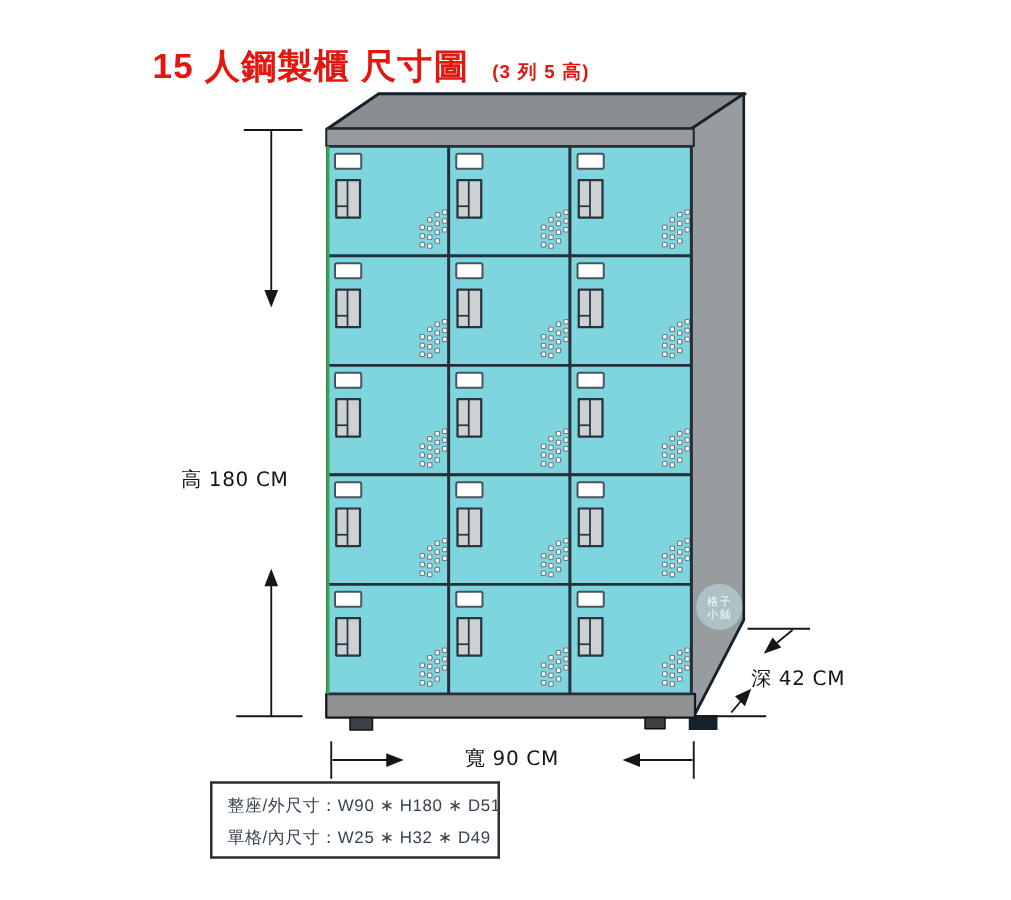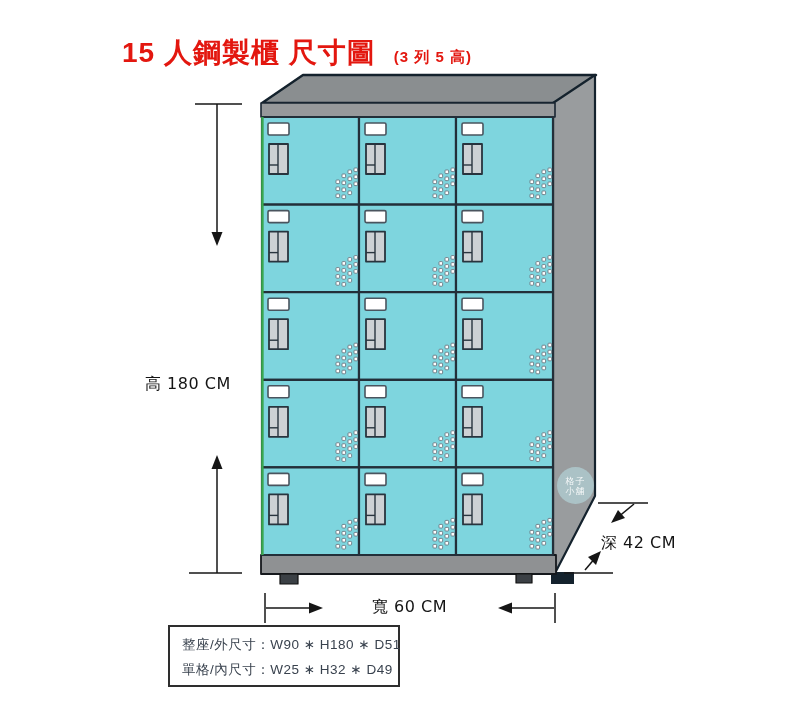--- a/index.html
+++ b/index.html
@@ -449,21 +449,21 @@
       <line x1="598" y1="503" x2="648" y2="503"></line>
       <line x1="634" y1="504" x2="617" y2="518"></line>
       <polygon points="611,523 618,510 625,518" stroke="none"></polygon>
       <polygon points="601,551 596,565 588,557" stroke="none"></polygon>
       <line x1="585" y1="570" x2="596" y2="557"></line>
       <line x1="564" y1="573" x2="613" y2="573"></line>
     </g>
   </svg>
 
   <div class="dim-label height-label">高 180 CM</div>
-  <div class="dim-label width-label">寬 60 CM</div>
+  <div class="dim-label width-label">寬 90 CM</div>
   <div class="dim-label depth-label">深 42 CM</div>
 
   <div class="watermark">
     <span>格子</span>
     <span>小舖</span>
   </div>
 
   <div class="info-box">
     <div class="info-line">整座/外尺寸：W90 ∗ H180 ∗ D51</div>
     <div class="info-line">單格/內尺寸：W25 ∗ H32 ∗ D49</div>

